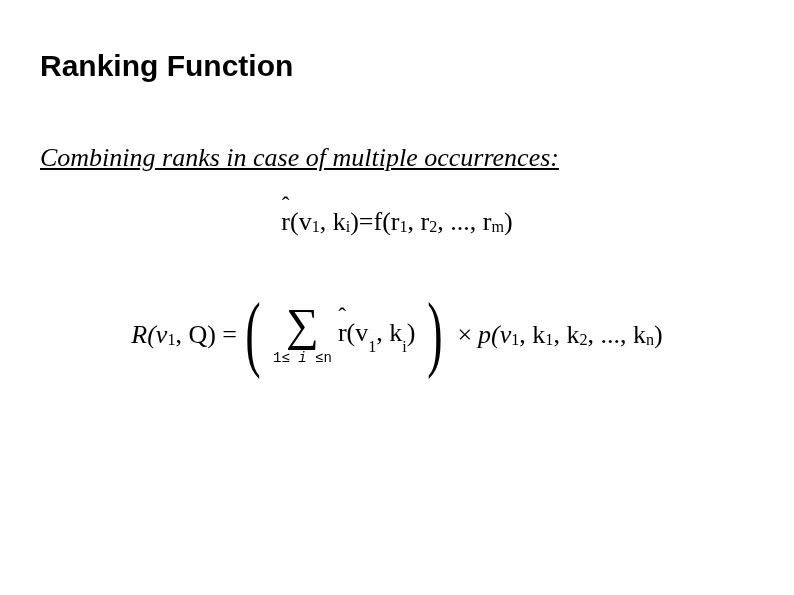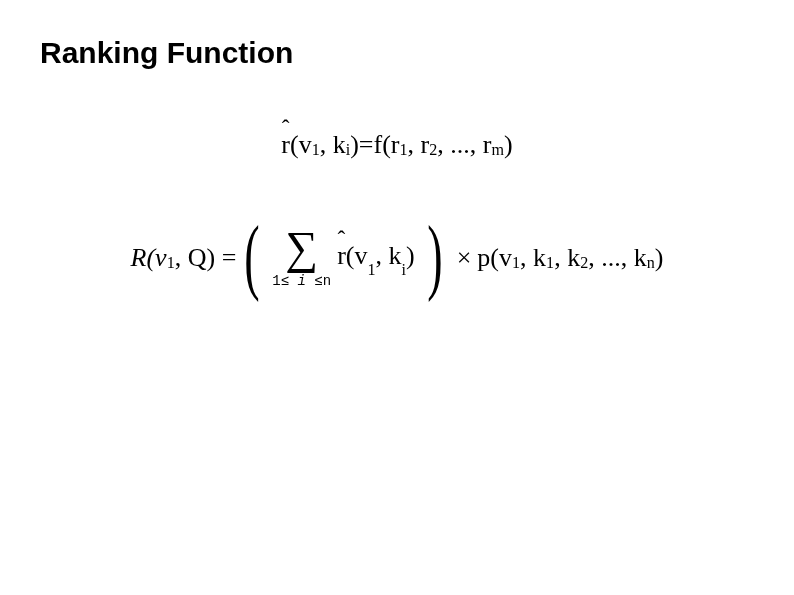--- a/index.html
+++ b/index.html
@@ -10,21 +10,21 @@
     background: #ffffff;
     font-family: "Times New Roman", Times, serif;
     color: #000000;
     overflow: hidden;
   }
   .page {
     position: relative;
     width: 794px;
     height: 595px;
     box-sizing: border-box;
-    padding: 36px 40px;
+    padding: 49px 40px;
   }
   .title {
     font-family: Arial, Helvetica, sans-serif;
     font-weight: 700;
     font-size: 30px;
     margin: 0 0 60px 0;
   }
   .section-label {
     font-style: italic;
     font-size: 26px;
@@ -106,20 +106,21 @@
     margin: 0 6px;
   }
 </style>
 </head>
 <body>
 
 <div class="page">
 
   <h1 class="title">Ranking Function</h1>
 
+  <p class="section-label">Combining ranks in case of multiple occurrences:</p>
 
   <div class="formula-block">
     <span class="math">
       <span class="hat-wrap">
         <span class="hat">ˆ</span>
         <span>r</span>
       </span>
         <span>(v</span>
         <span class="sub">1</span>
         <span>, k</span>
@@ -157,21 +158,21 @@
               <span class="hat">ˆ</span>
               <span>r</span>
             </span><span>(v</span><span class="sub">1</span><span>, k</span><span class="sub">i</span><span>)</span>
           </span>
         </span>
         <span class="paren">)</span>
       </span>
 
       <span class="times">×</span>
 
-      <span style="">p(v</span>
+      <span style="font-style:italic;">p(v</span>
         <span class="sub">1</span>
         <span>, k</span>
         <span class="sub">1</span>
         <span>, k</span>
         <span class="sub">2</span>
         <span>, ..., k</span>
         <span class="sub">n</span>
         <span>)</span>
     </span>
   </div>

